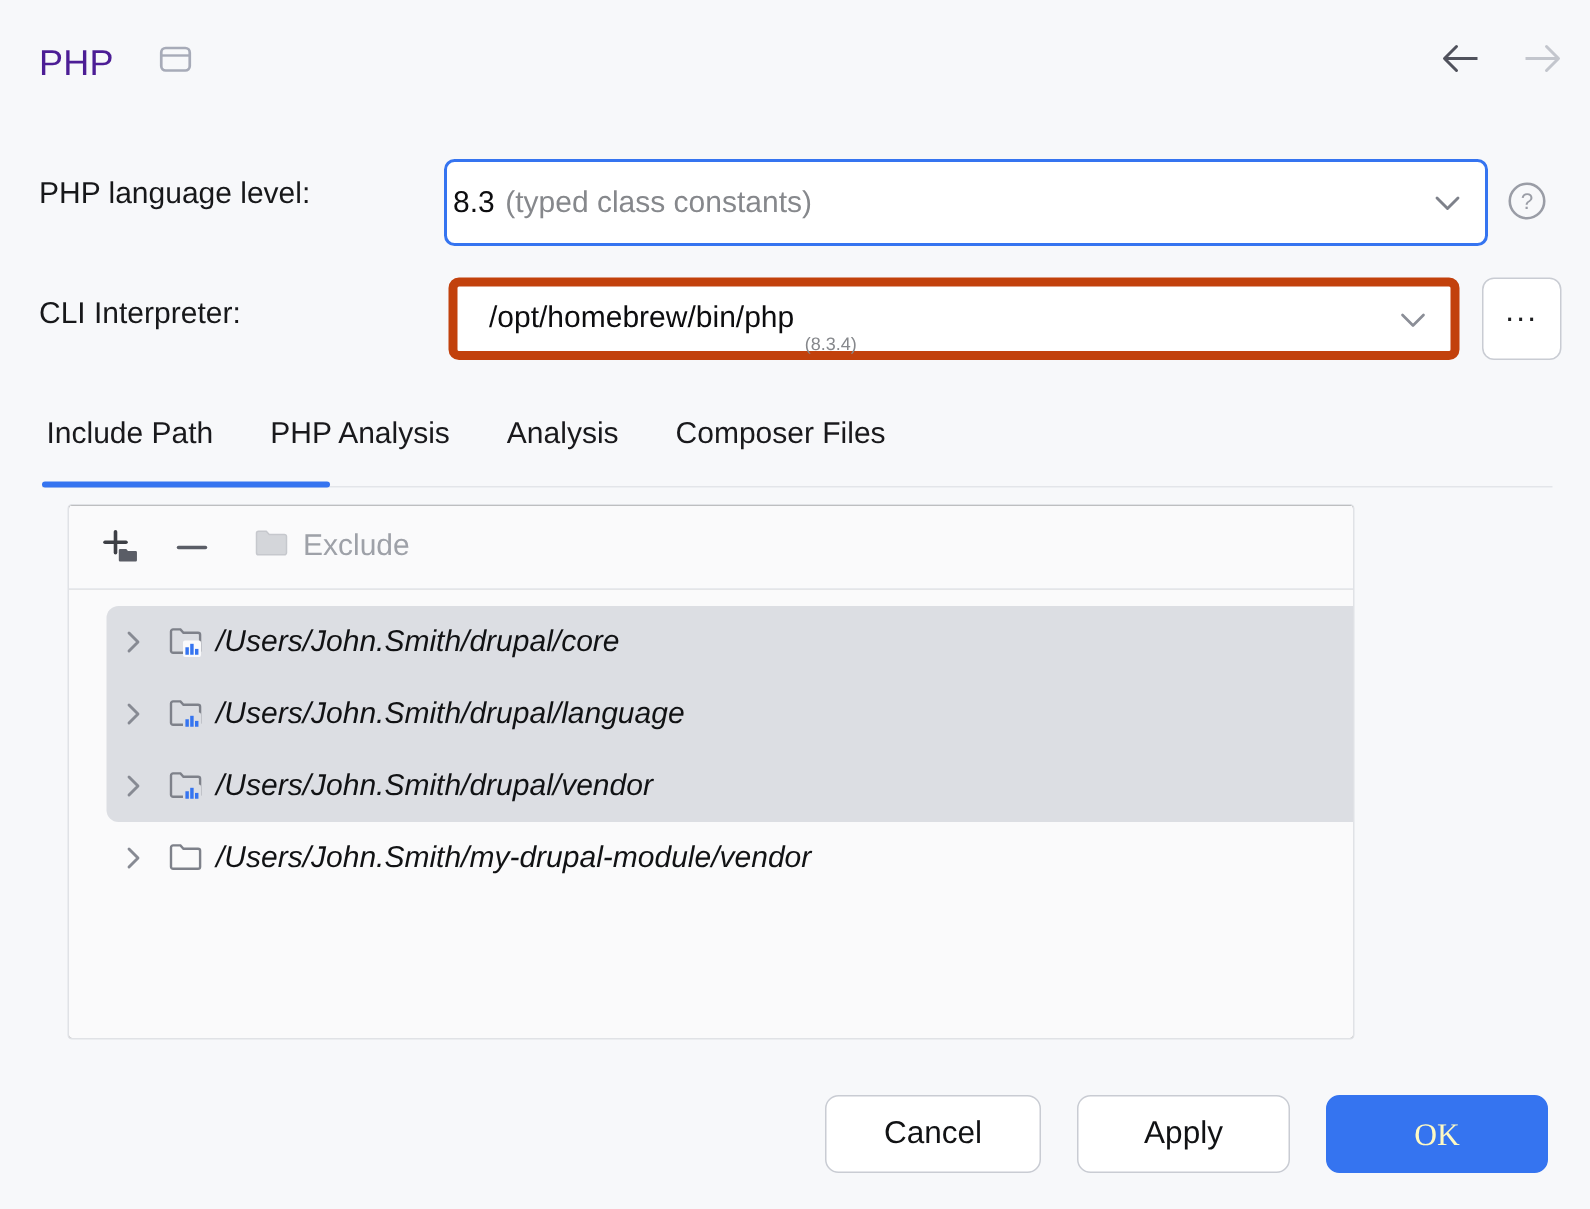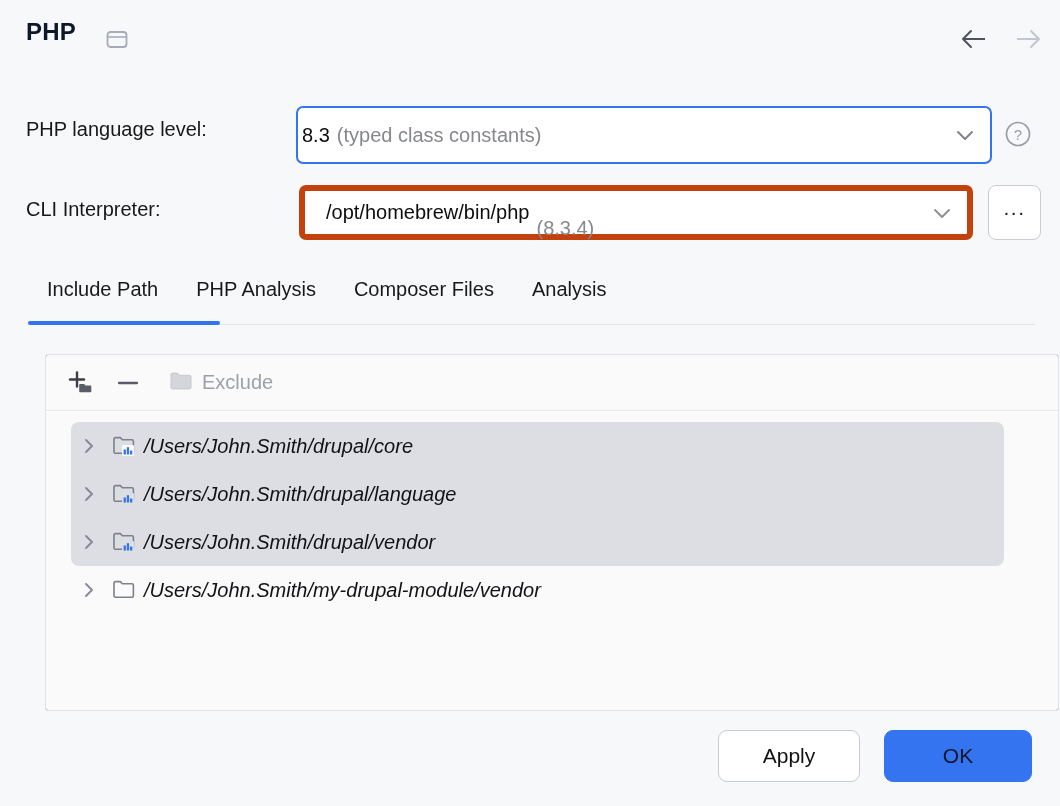--- a/index.html
+++ b/index.html
@@ -22,25 +22,25 @@
   }
 
   
   .header {
     position: absolute;
     left: 0; top: 0;
     width: 1060px; height: 76px;
   }
   .title {
     position: absolute;
-    left: 26px; top: 18px;
+    left: 26px; top: 29px;
     font-size: 24px;
-    font-weight: bold;
+    font-weight: normal;
     letter-spacing: .2px;
-    color: #0f172a;
+    color: #4c1d95;
   }
   .title-badge-icon {
     position: absolute;
     left: 106px; top: 30px;
     width: 22px; height: 20px;
   }
   .nav-arrows {
     position: absolute;
     right: 18px; top: 28px;
     display: flex;
@@ -119,21 +119,21 @@
     width: 674px; height: 55px;
     background: #ffffff;
     border: 6px solid #c2410c;
     border-radius: 7px;
     display: flex;
     align-items: center;
     padding: 0 14px 0 21px;
     cursor: pointer;
   }
   .combo-cli .val { font-size: 20px; color: #0d0d0f; white-space: nowrap;}
-  .combo-cli .hint { font-size: 20px; color: #86888c; margin-left: 7px; white-space: nowrap; margin-top: 32px;}
+  .combo-cli .hint { font-size: 12px; color: #86888c; margin-left: 7px; white-space: nowrap; margin-top: 32px;}
   .btn-browse {
     position: absolute;
     left: 988px; top: 0;
     width: 53px; height: 55px;
     background: #ffffff;
     border: 1px solid #c9ccd3;
     border-radius: 8px;
     display: flex; align-items: center; justify-content: center;
     cursor: pointer;
   }
@@ -145,21 +145,21 @@
     position: relative; top: -5px;
   }
 
   
   .tabs {
     position: absolute;
     left: 0; top: 270px;
     width: 1060px; height: 56px;
     display: flex;
     align-items: flex-start;
-    padding-left: 28px;
+    padding-left: 12px;
   }
   .tab {
     font-size: 20px;
     color: #19191c;
     padding: 8px 19px 0 19px;
     cursor: pointer;
     white-space: nowrap;
   }
   .tabs-underline {
     position: absolute;
@@ -171,22 +171,22 @@
     position: absolute;
     left: 28px; top: 321px;
     width: 192px; height: 4px;
     background: #3574f0;
     border-radius: 2px;
   }
 
   
   .list-panel {
     position: absolute;
-    left: 45px; top: 354px;
-    width: 1014px; height: 357px;
+    left: 45px; top: 336px;
+    width: 858px; height: 357px;
     background: #737373;
     border: 1px solid #e0e2e6;
     border-radius: 3px;
     overflow: hidden;
   }
   .list-toolbar {
     height: 56px;
     border-bottom: 1px solid #e8eaee;
     display: flex;
     align-items: center;
@@ -280,21 +280,22 @@
     background: #ffffff;
     border: 1px solid #c9ccd3;
     color: #111214;
     text-align: center;
   }
   .btn-ok {
     left: 884px; top: 14px;
     width: 148px;
     background: #3574f0;
     border: 1px solid #3574f0;
-    color: #0f172a;
+    color: #fef9c3;
+    font-family: Liberation Serif, serif;
   }
 </style>
 </head>
 <body>
 
 <div class="dialog">
 
   <div class="header">
     <div class="title">PHP</div>
 
@@ -353,22 +354,22 @@
       </span>
     </div>
     <div class="btn-browse">
       <span class="dots">...</span>
     </div>
   </div>
 
   <div class="tabs">
     <div class="tab">Include Path</div>
     <div class="tab">PHP Analysis</div>
+    <div class="tab">Analysis</div>
     <div class="tab">Composer Files</div>
-    <div class="tab">Analysis</div>
   </div>
   <div class="tabs-underline"></div>
   <div class="tab-active-bar"></div>
 
   <div class="list-panel">
 
     <div class="list-toolbar">
       <div class="tb-btn">
         <svg width="26" height="26" viewBox="0 0 26 26">
           <line x1="3" y1="9.5" x2="17" y2="9.5" stroke="#3d3f45" stroke-width="2.4" stroke-linecap="round"></line>
@@ -458,17 +459,18 @@
           <svg width="26" height="24" viewBox="0 0 26 24">
             <path d="M3 5 a1.4 1.4 0 0 1 1.4 -1.4 H9.3 l2 2.2 H21 A1.4 1.4 0 0 1 22.4 7.2 V17.8 A1.4 1.4 0 0 1 21 19.2 H4.4 A1.4 1.4 0 0 1 3 17.8 Z" fill="none" stroke="#7e818a" stroke-width="1.6"></path>
           </svg>
         </span>
         <span class="row-path">/Users/John.Smith/my-drupal-module/vendor</span>
       </div>
     </div>
   </div>
 
   <div class="footer">
+    <div class="btn btn-cancel">Cancel</div>
     <div class="btn btn-apply">Apply</div>
     <div class="btn btn-ok">OK</div>
   </div>
 
 </div>
 
 </body></html>

